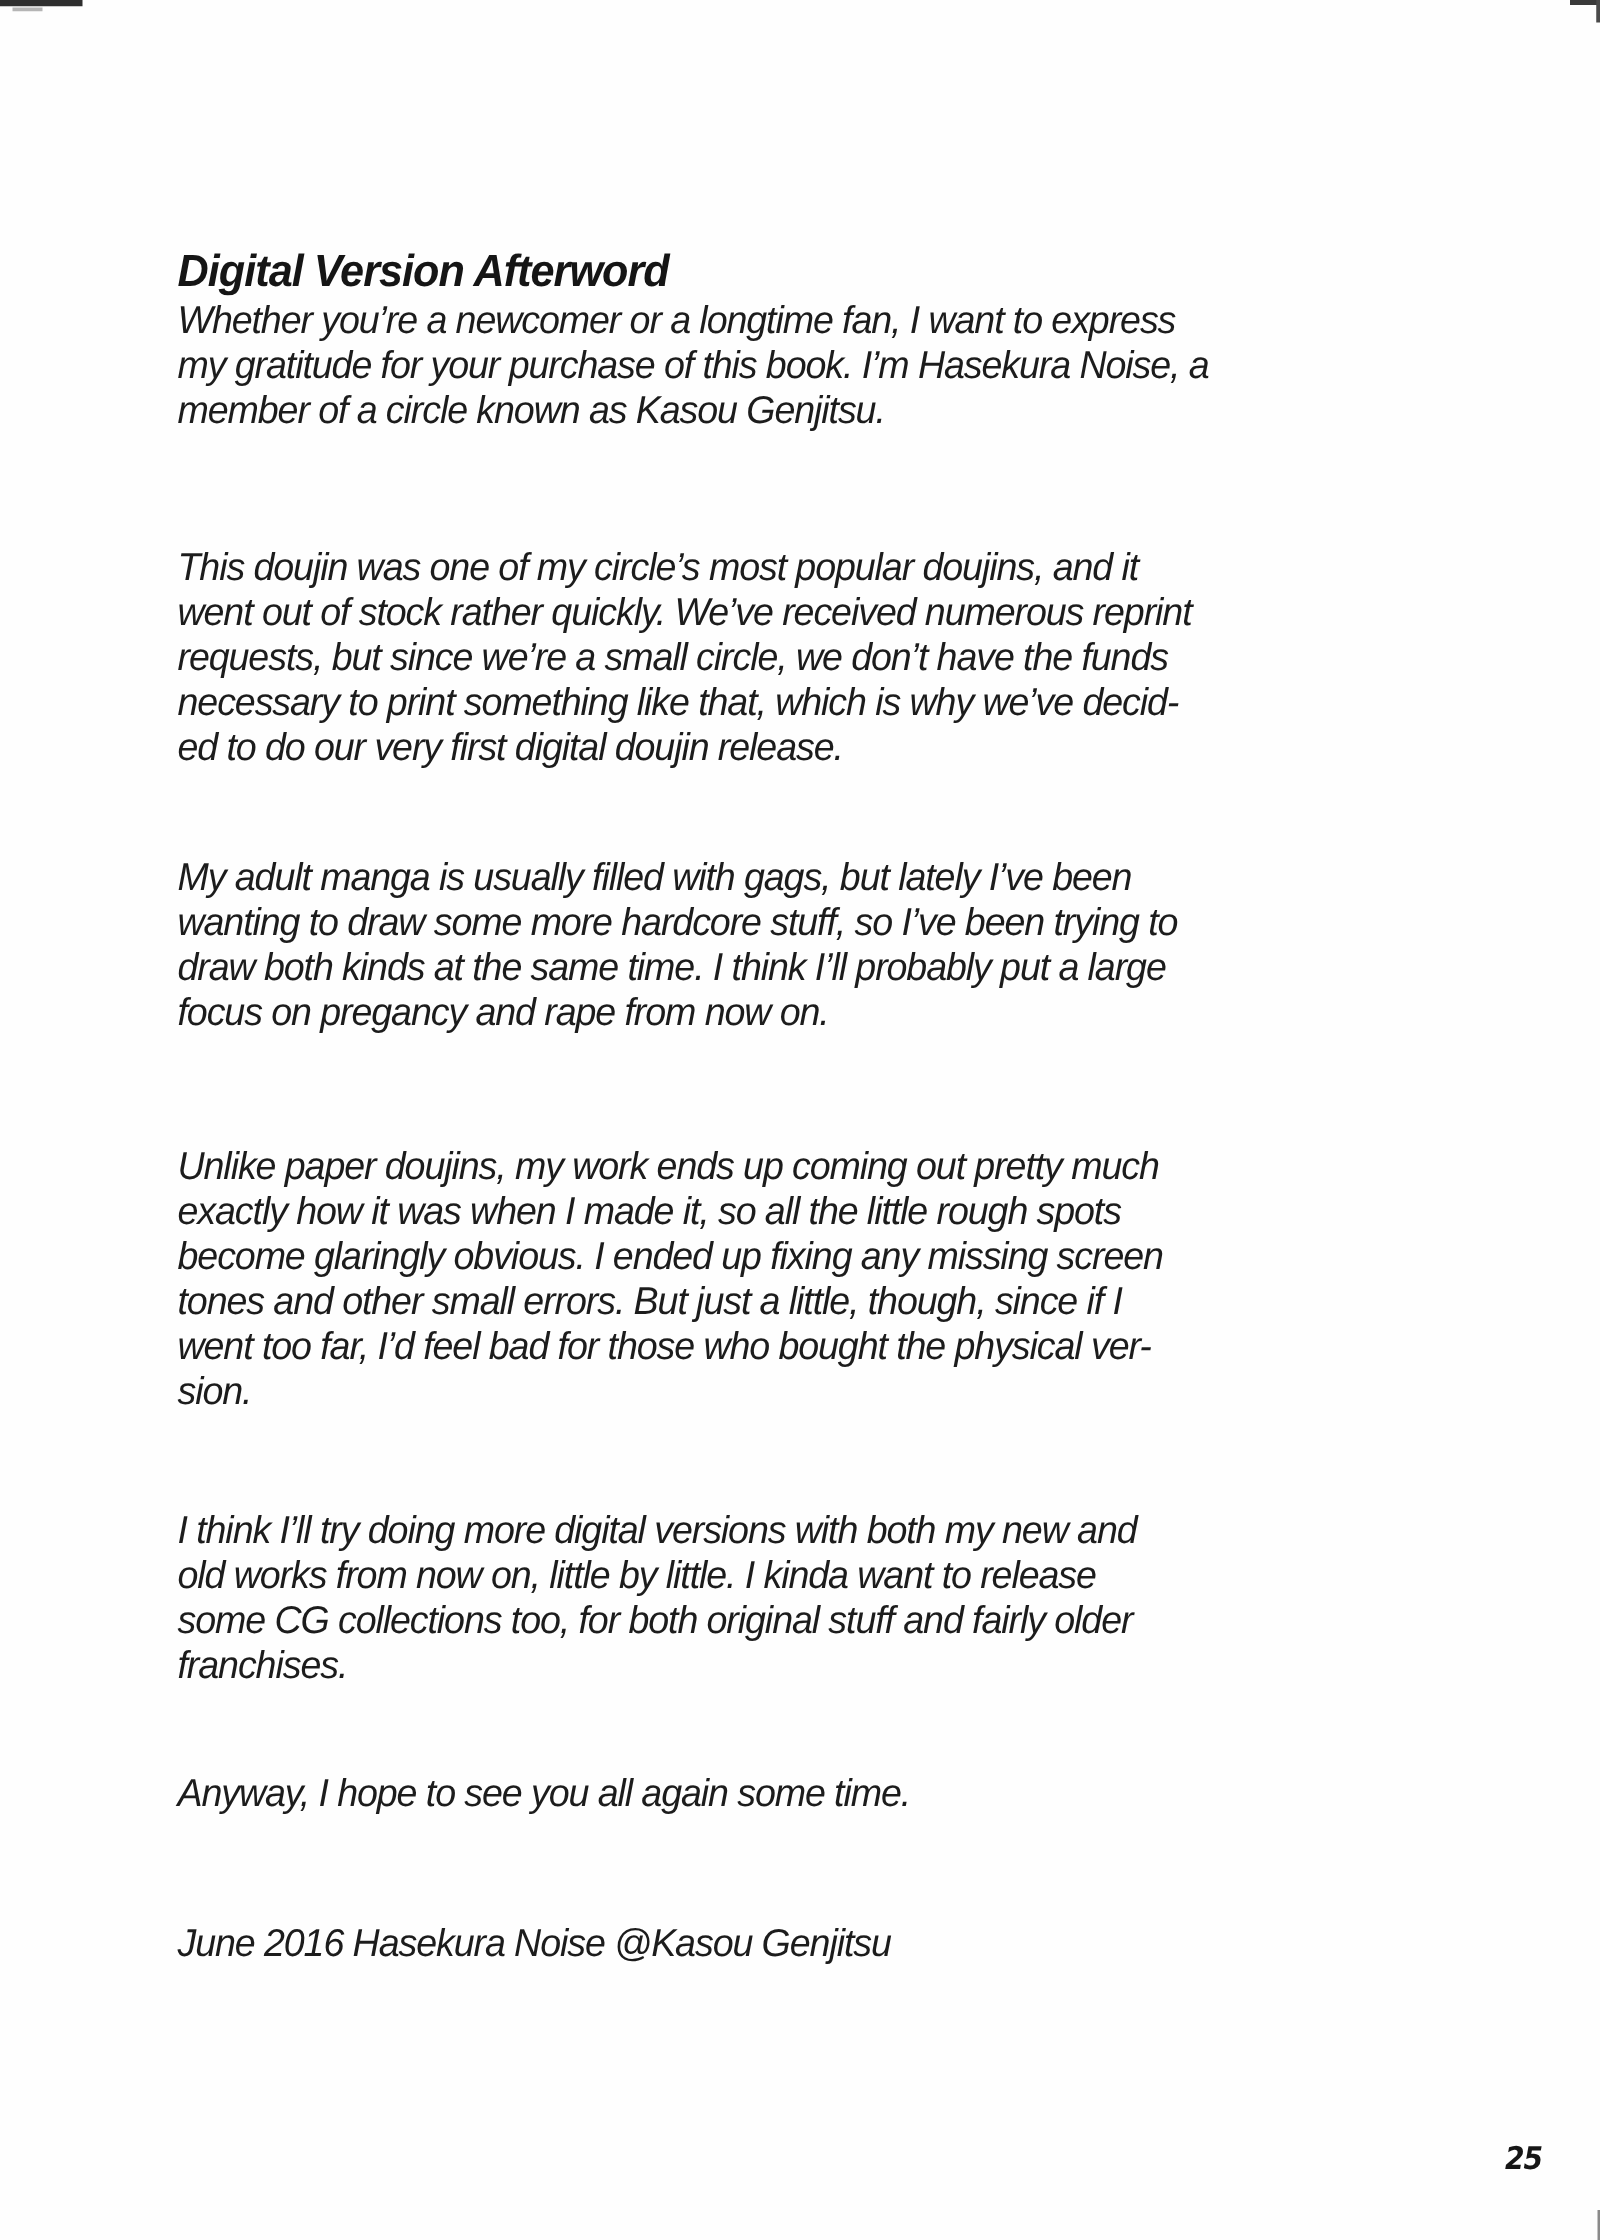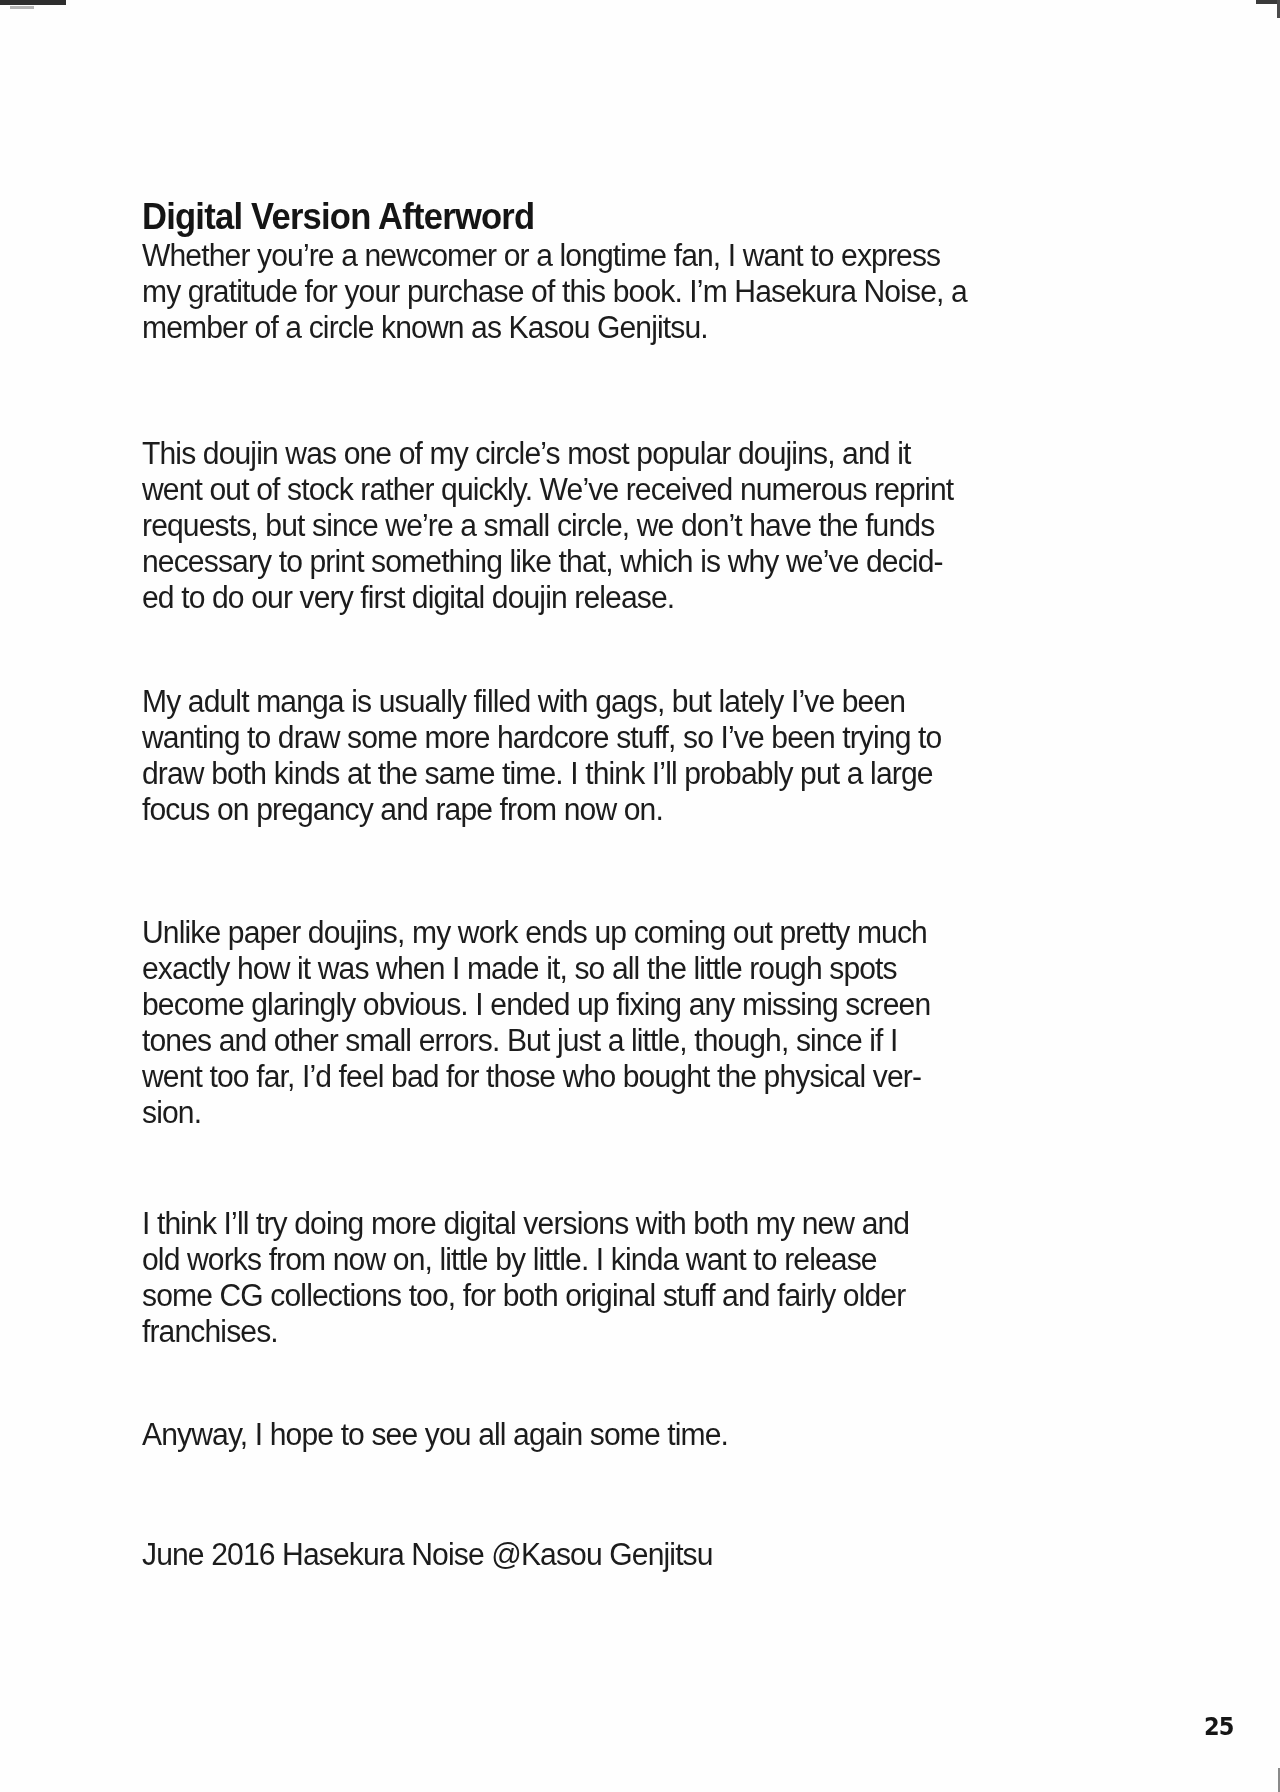--- a/index.html
+++ b/index.html
@@ -10,20 +10,21 @@
     width: 1280px;
     height: 1792px;
     position: relative;
     background: #fefefe;
     overflow: hidden;
     font-family: "Liberation Sans", sans-serif;
   }
   .page {
     position: absolute;
     inset: 0;
+    font-style: italic;
   }
   .doc-title {
     position: absolute;
     left: 142px;
     top: 172px;
     font-size: 36px;
     font-weight: 700;
     letter-spacing: -0.8px;
     color: #151515;
     white-space: pre-line;

